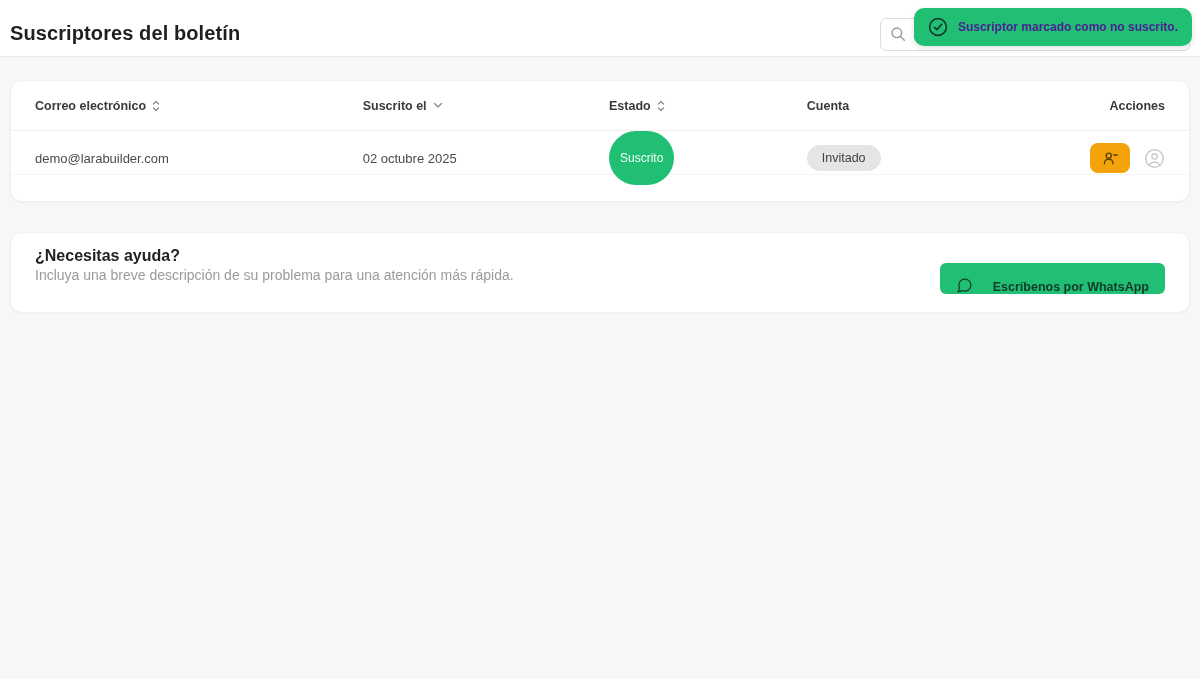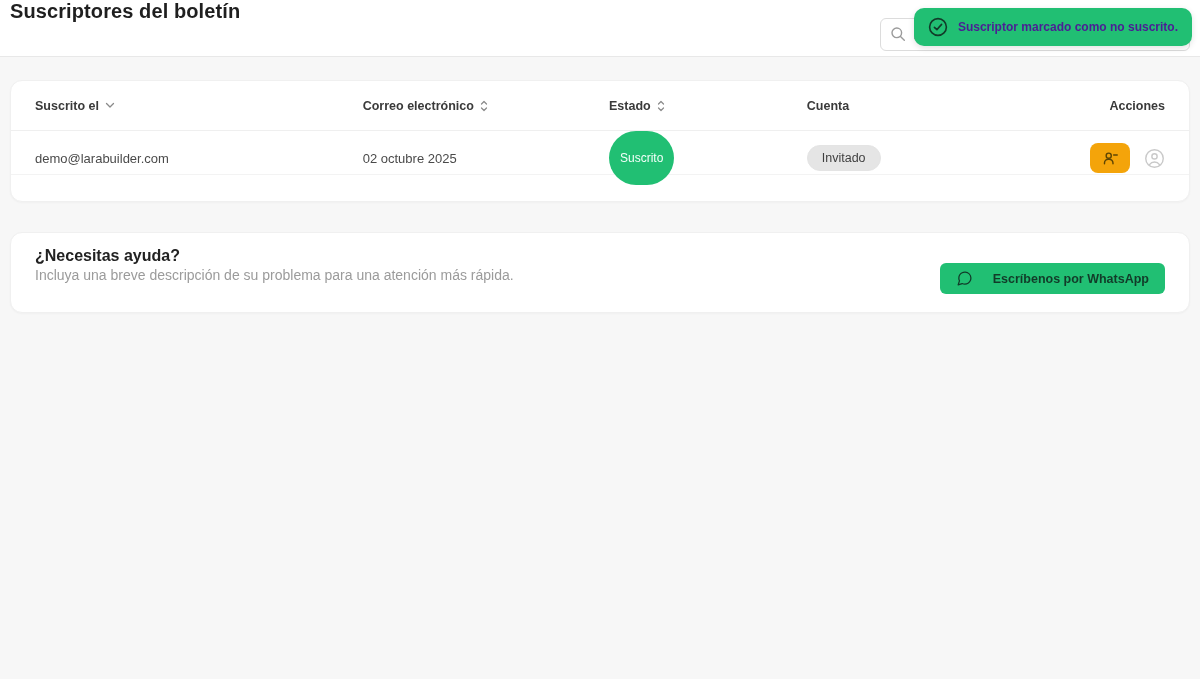--- a/index.html
+++ b/index.html
@@ -11,21 +11,21 @@
     position: relative;
     overflow: hidden;
   }
 
   
   .topbar {
     position: relative;
     background: #ffffff;
     height: 57px;
     border-bottom: 1px solid #e8e8e8;
-    padding: 0 10px 0 10px;
+    padding: 22px 10px 0 10px;
   }
   .page-title { font-size: 20px; font-weight: 700; color: #1f1f1f; letter-spacing: .1px; }
   .page-subtitle { font-size: 13px; color: #909090; margin-top: 4px; }
   .search-wrap {
     position: absolute;
     top: 18px; right: 10px;
     width: 310px; height: 33px;
   }
   .search-wrap input {
     width: 100%; height: 100%;
@@ -115,21 +115,21 @@
     padding: 14px 24px 18px 24px;
     display: flex; justify-content: space-between; align-items: flex-start;
   }
   .help-title { font-size: 16px; font-weight: 700; color: #222; }
   .help-subtitle { font-size: 13px; color: #5f5f5f; margin-top: 6px; }
   .help-note { font-size: 14px; color: #9b9b9b; margin-top: 2px; }
   .btn-whatsapp {
     margin-top: 16px;
     background: #21bf73;
     border: none; border-radius: 6px;
-    display: inline-flex; align-items: center; gap: 20px;
+    display: inline-flex; align-items: flex-end; gap: 20px;
     padding: 0 16px; height: 31px;
     font-family: "Liberation Sans", sans-serif;
     font-size: 12.5px; font-weight: 700; color: #123b29;
     cursor: pointer; white-space: nowrap;
   }
 </style>
 </head>
 <body>
 
 <div class="topbar">
@@ -150,30 +150,30 @@
     <path d="M6.4 10.3 L8.9 12.6 L13.6 7.4"></path>
   </svg>
   <span class="toast-text">Suscriptor marcado como no suscrito.</span>
 </div>
 
 <div class="content">
 
   <div class="card">
     <div class="trow thead">
       <span class="th">
-        <span>Suscrito el</span>
-        <svg width="10" height="7" viewBox="0 0 10 7" fill="none" stroke="#8a8a8a" stroke-width="1.3" stroke-linecap="round" stroke-linejoin="round">
-          <path d="M1.5 1.5 L5 5 L8.5 1.5"></path>
-        </svg>
-      </span>
-      <span class="th">
         <span>Correo electrónico</span>
         <svg width="8" height="12" viewBox="0 0 8 12" fill="none" stroke="#8a8a8a" stroke-width="1.2" stroke-linecap="round" stroke-linejoin="round">
           <path d="M1.5 4 L4 1.5 L6.5 4"></path>
             <path d="M1.5 8 L4 10.5 L6.5 8"></path>
+        </svg>
+      </span>
+      <span class="th">
+        <span>Suscrito el</span>
+        <svg width="10" height="7" viewBox="0 0 10 7" fill="none" stroke="#8a8a8a" stroke-width="1.3" stroke-linecap="round" stroke-linejoin="round">
+          <path d="M1.5 1.5 L5 5 L8.5 1.5"></path>
         </svg>
       </span>
       <span class="th">
         <span>Estado</span>
         <svg width="8" height="12" viewBox="0 0 8 12" fill="none" stroke="#8a8a8a" stroke-width="1.2" stroke-linecap="round" stroke-linejoin="round">
           <path d="M1.5 4 L4 1.5 L6.5 4"></path>
             <path d="M1.5 8 L4 10.5 L6.5 8"></path>
         </svg>
       </span>
       <span class="th">

